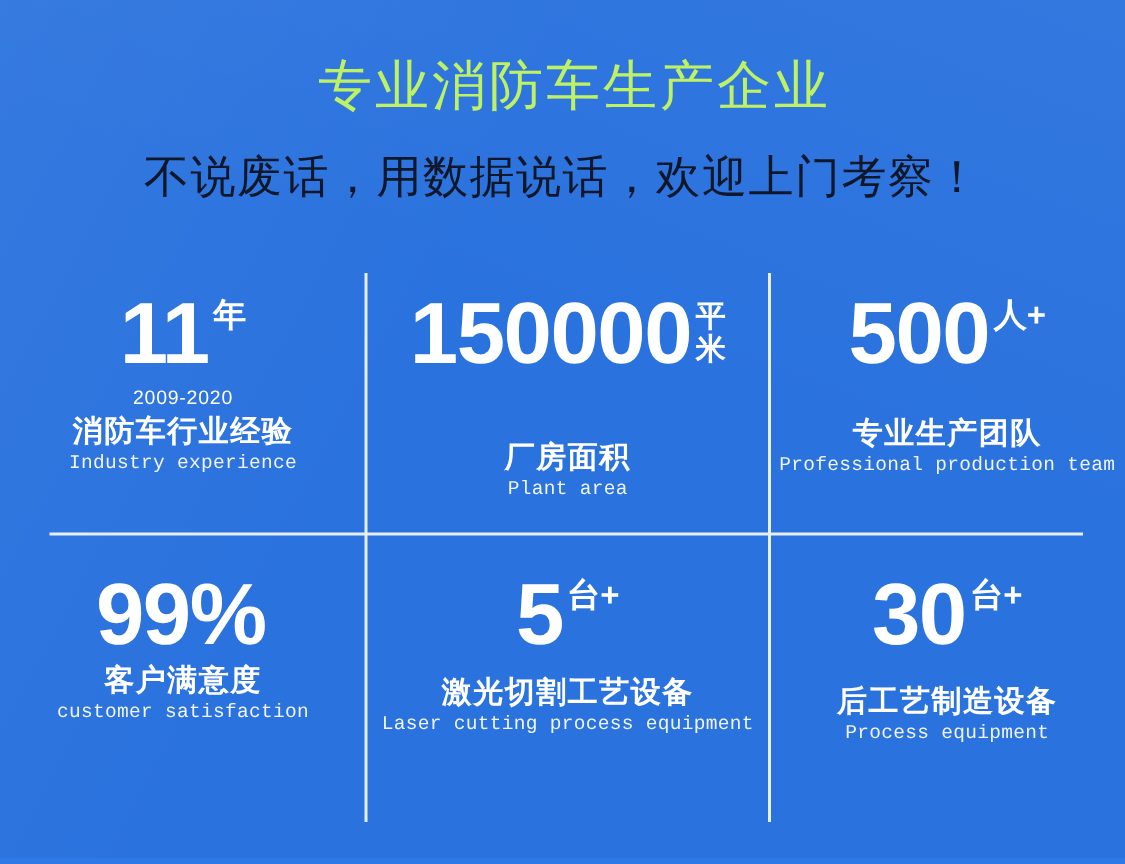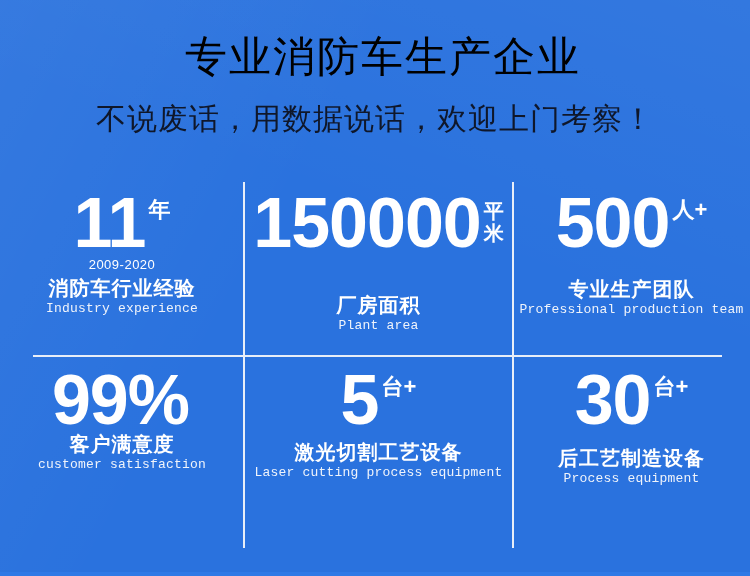--- a/index.html
+++ b/index.html
@@ -44,24 +44,24 @@
   
   .header {
     position: absolute;
     left: 0;
     top: 26px;
     width: 750px;
     text-align: center;
     z-index: 4;
   }
   .main-title {
-    font-size: 42px;
+    font-size: 36px;
     line-height: 62px;
     font-weight: 400;
-    color: #000000;
+    color: #bef264;
     letter-spacing: 2px;
     white-space: nowrap;
     padding-left: 16px;
   }
   .sub-title {
     margin-top: 12px;
     font-size: 30px;
     line-height: 38px;
     font-weight: 400;
     color: #0f172a;
@@ -108,30 +108,30 @@
   }
   .cell {
     display: flex;
     flex-direction: column;
     align-items: center;
     justify-content: flex-start;
     padding-top: 12px;
     box-sizing: border-box;
   }
   .cell.row2 {
-    padding-top: 16px;
+    padding-top: 26px;
   }
   .figure {
     display: flex;
     align-items: flex-start;
     justify-content: center;
     color: #ffffff;
   }
   .num {
-    font-size: 70px;
+    font-size: 58px;
     line-height: 58px;
     font-weight: bold;
     color: #ffffff;
     letter-spacing: -1px;
   }
   .unit {
     font-size: 22px;
     line-height: 23px;
     font-weight: bold;
     color: #ffffff;

